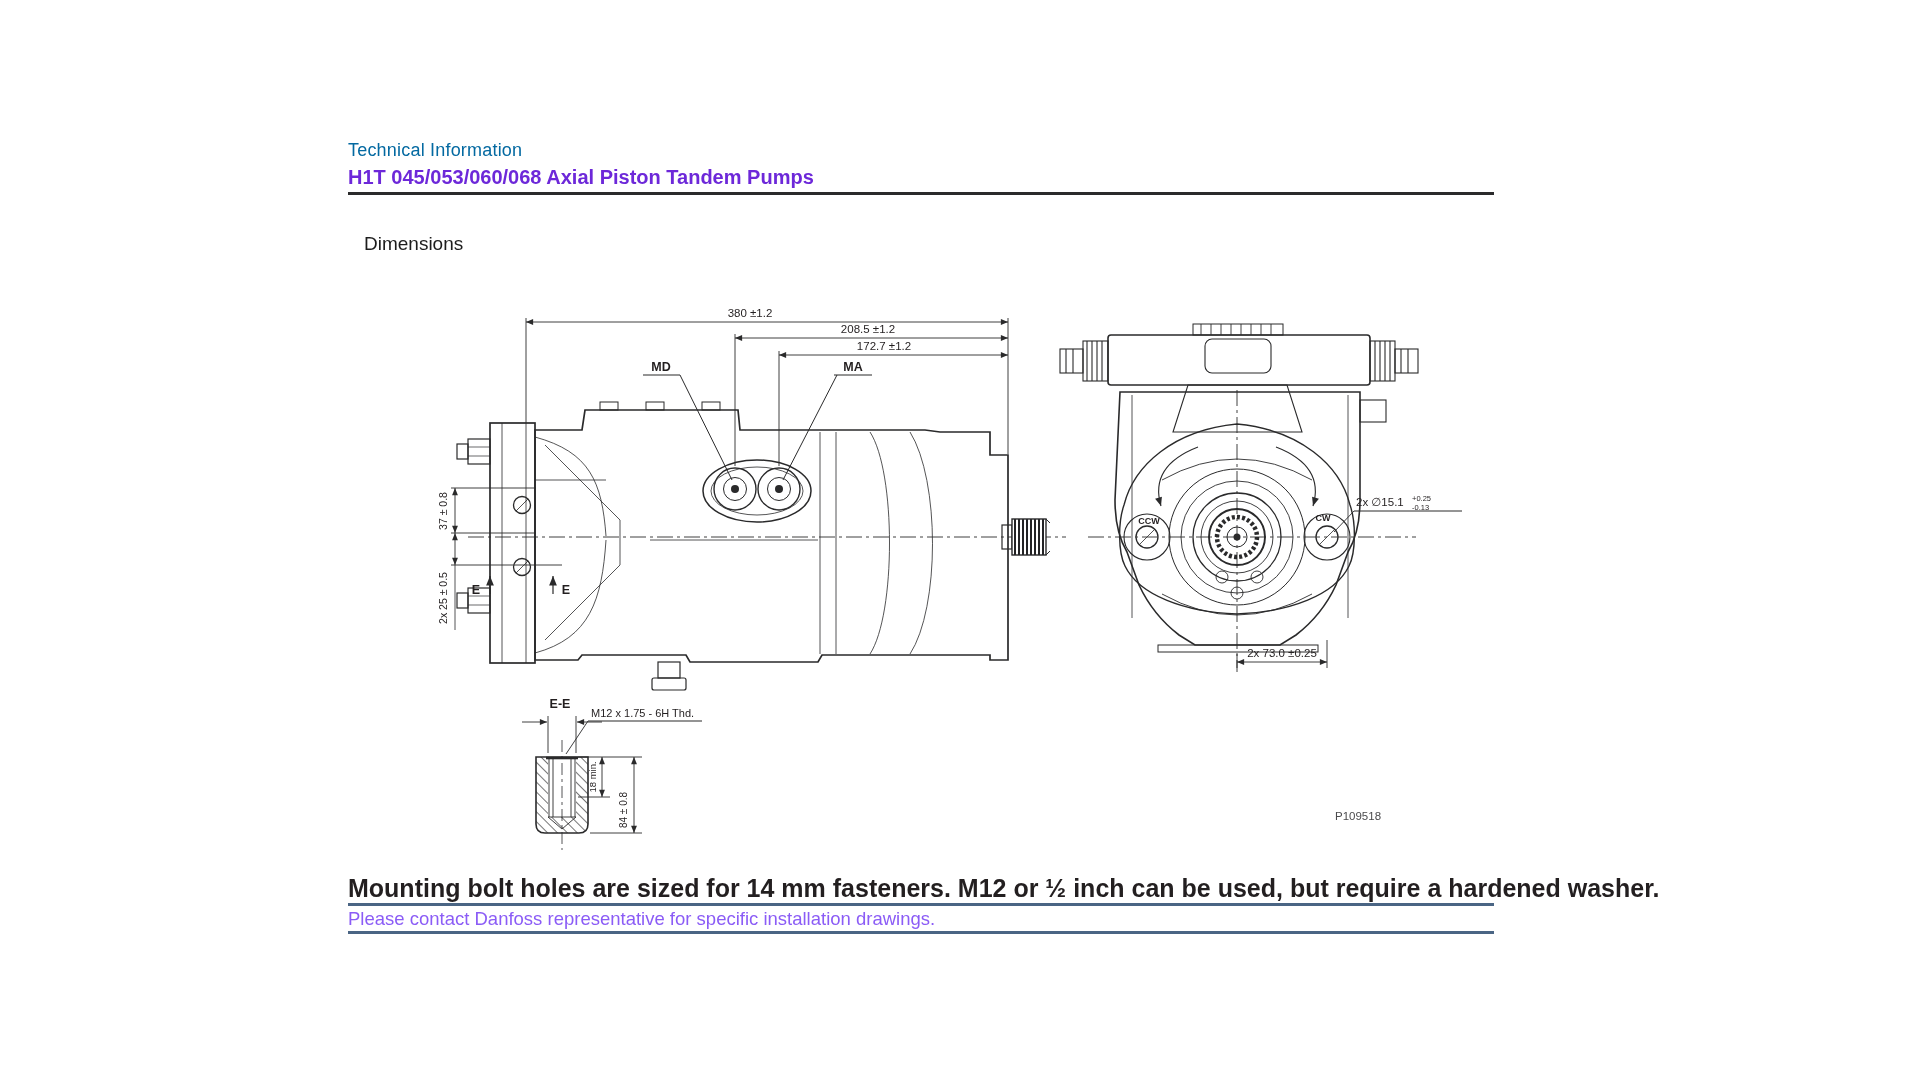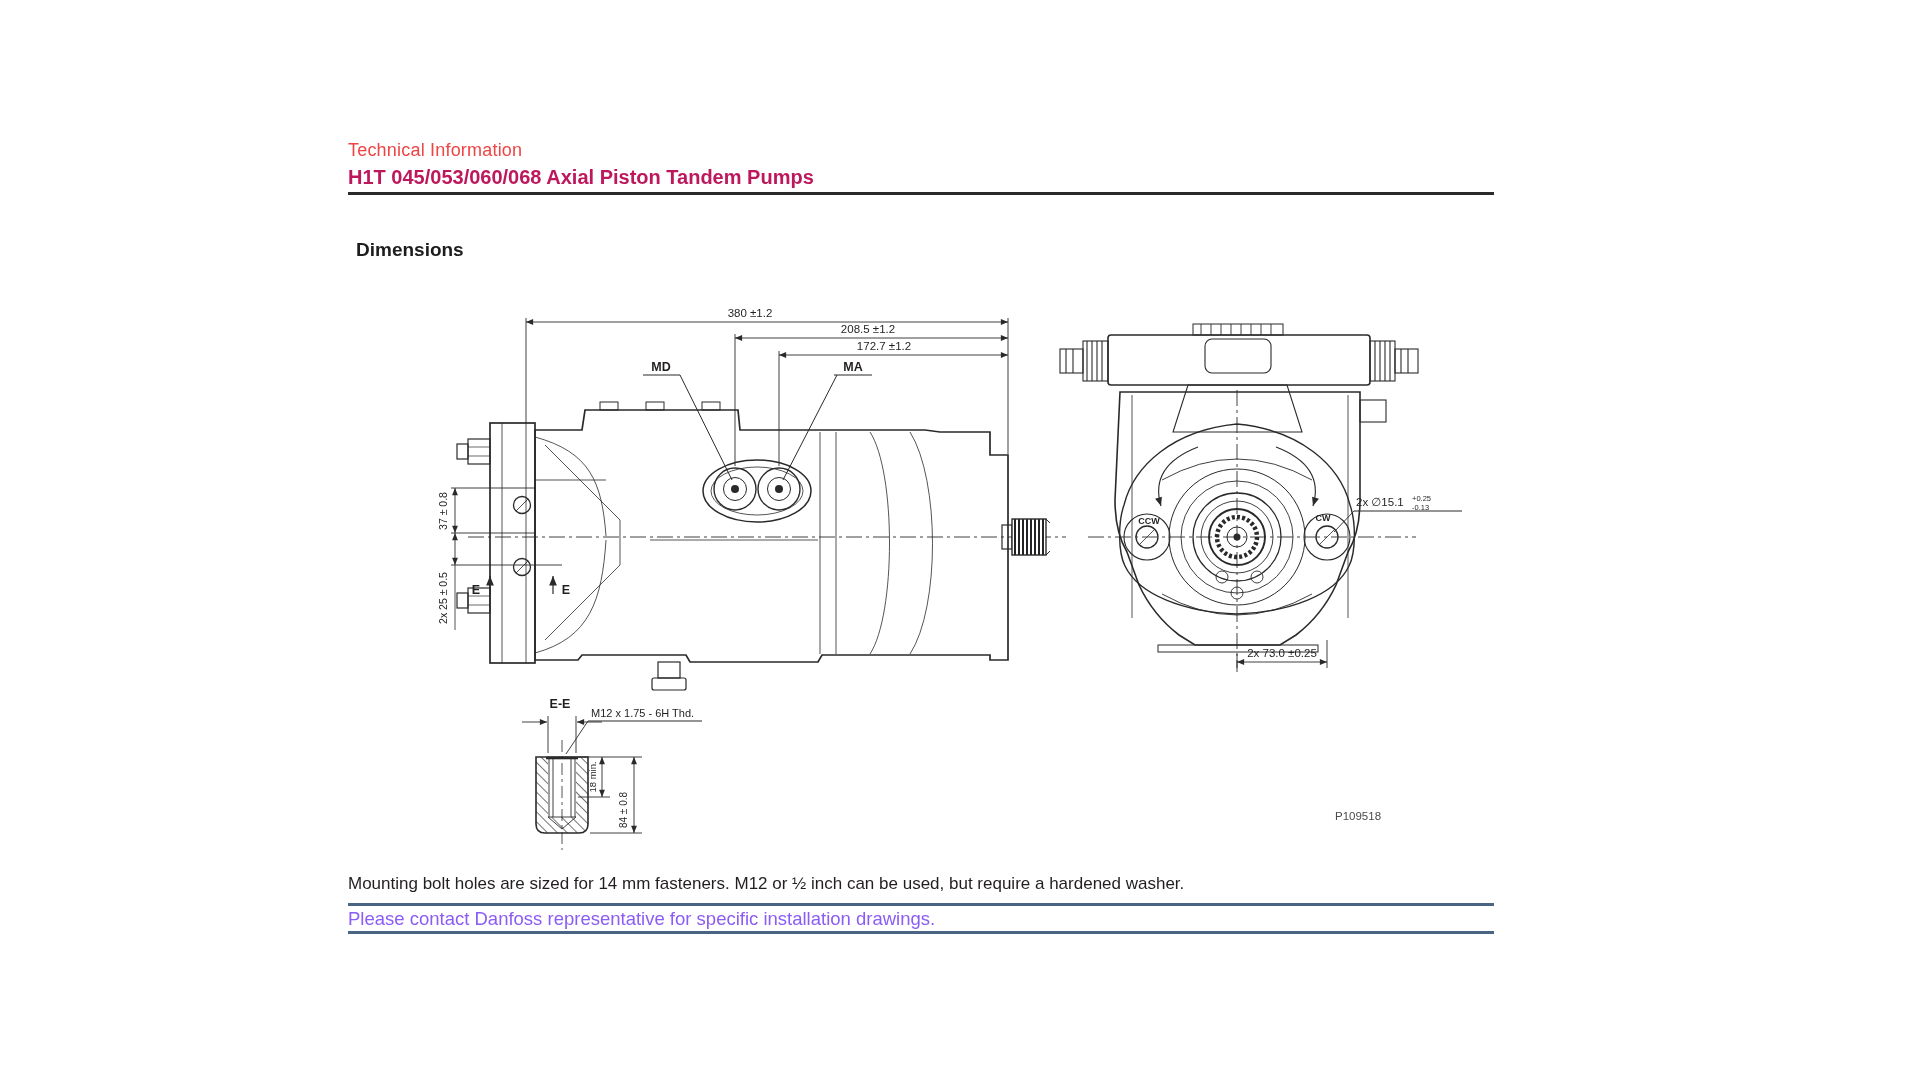--- a/index.html
+++ b/index.html
@@ -1,26 +1,26 @@
 <!DOCTYPE html>
 <html><head>
 <meta charset="utf-8">
 <style>
   html,body{margin:0;padding:0;}
   body{
     width:1920px;height:1080px;background:#ffffff;position:relative;overflow:hidden;
     font-family:"Liberation Sans",sans-serif;color:#231f20;
   }
   .abs{position:absolute;}
-  .eyebrow{left:348px;top:140px;font-size:18px;color:#ef4444;letter-spacing:.2px;}
-  .title{left:348px;top:166px;font-size:20px;font-weight:700;color:#be185d;}
+  .eyebrow{left:348px;top:140px;font-size:18px;color:#0369a1;letter-spacing:.2px;}
+  .title{left:348px;top:166px;font-size:20px;font-weight:700;color:#6d28d9;}
   .rule-dark{left:348px;top:192px;width:1146px;height:3px;background:#2a2a2b;}
-  .section-heading{left:356px;top:233px;font-size:19px;font-weight:700;color:#1d1d1d;margin-top:6px;}
+  .section-heading{left:364px;top:233px;font-size:19px;font-weight:400;color:#1d1d1d;}
   .drawing{left:350px;top:240px;}
-  .note{left:348px;top:874px;font-size:17px;color:#231f20;}
+  .note{left:348px;top:874px;font-size:25px;color:#231f20;font-weight:bold;}
   .rule-blue{left:348px;width:1146px;height:2.5px;background:#4a6584;}
   .rule-blue.r1{top:903px;}
   .rule-blue.r2{top:931px;}
   .contact{left:348px;top:908px;font-size:18.5px;color:#8b5cf6;}
   svg text{font-family:"Liberation Sans",sans-serif;fill:#231f20;}
   .dim{font-size:11.5px;}
   .dimv{font-size:10.5px;}
   .lbl{font-size:12.5px;font-weight:700;}
   .tiny{font-size:9px;font-weight:700;}
   .tol{font-size:7.5px;}

